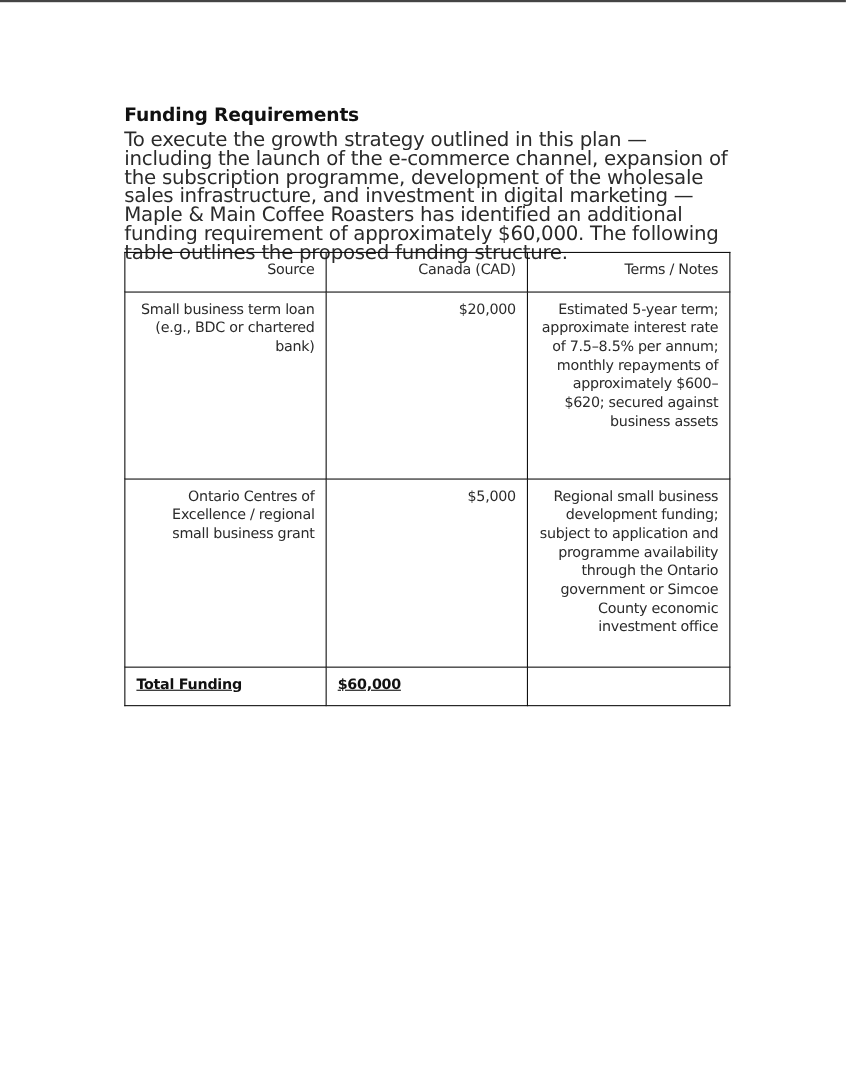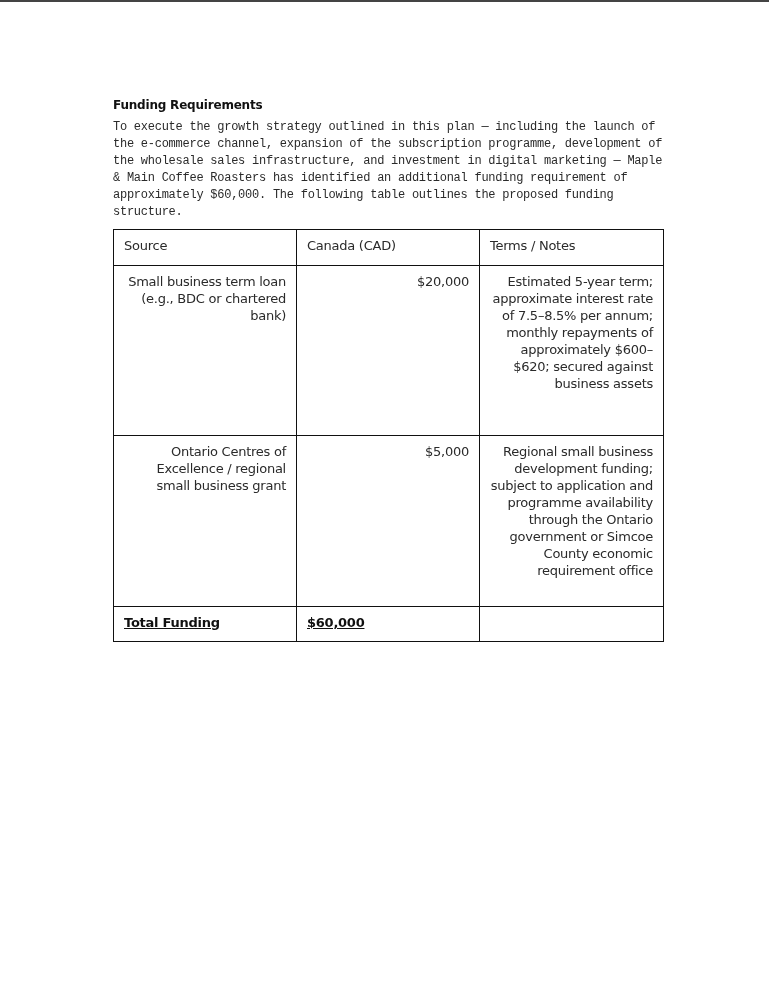--- a/index.html
+++ b/index.html
@@ -3,38 +3,37 @@
 <meta charset="utf-8">
 <style>
   html, body { margin: 0; padding: 0; }
   body {
     width: 769px; height: 993px; background: #ffffff; position: relative; overflow: hidden;
     font-family: "DejaVu Sans", sans-serif; color: #222;
   }
   .topbar { position: absolute; left: 0; top: 0; width: 769px; height: 2px; background: #444; }
   .page { position: absolute; left: 113px; top: 93px; width: 550px; }
   h2 {
-    margin: 0; font-size: 12px; font-weight: bold; color: #111; line-height: 24px;
+    margin: 0; font-size: 17px; font-weight: bold; color: #111; line-height: 24px;
     letter-spacing: -0.2px;
   }
   p.intro {
-    margin: 2px 0 0 0; font-size: 12px; line-height: 17px; color: #2a2a2a; letter-spacing: -0.25px;
+    margin: 2px 0 0 0; font-size: 18px; line-height: 17px; color: #2a2a2a; letter-spacing: -0.25px;
     width: 550px;
-    font-family: Liberation Mono, monospace;
   }
   table {
     position: absolute; left: 113px; top: 229px; border-collapse: collapse; table-layout: fixed;
     width: 550px;
   }
   td {
     border: 1.5px solid #111; vertical-align: top; padding: 7px 10px 7px 10px;
     font-size: 13px; line-height: 17px; color: #2a2a2a; letter-spacing: -0.25px;
   }
   col.c1 { width: 183px; } col.c2 { width: 183px; } col.c3 { width: 184px; }
-  tr.hdr td { height: 21px; padding-top: 7px; }
+  tr.hdr td { height: 21px; padding-top: 7px; text-align: right; }
   tr.r1 td { height: 71px; }
   tr.r2 td { height: 155px; text-align: right; }
   tr.r3 td { height: 157px; }
   tr.r4 td { height: 156px; text-align: right; }
   tr.total td { height: 20px; font-weight: bold; color: #111; }
   tr.total td { border-bottom: 1.5px solid #111; text-decoration: underline; }
 </style>
 </head>
 <body>
 
@@ -58,21 +57,21 @@
     <td>Terms / Notes</td>
   </tr>
   <tr class="r2">
     <td>Small business term loan (e.g., BDC or chartered bank)</td>
     <td>$20,000</td>
     <td>Estimated 5-year term; approximate interest rate of 7.5–8.5% per annum; monthly repayments of approximately $600–$620; secured against business assets</td>
   </tr>
   <tr class="r4">
     <td>Ontario Centres of Excellence / regional small business grant</td>
     <td>$5,000</td>
-    <td>Regional small business development funding; subject to application and programme availability through the Ontario government or Simcoe County economic requirement office</td>
+    <td>Regional small business development funding; subject to application and programme availability through the Ontario government or Simcoe County economic investment office</td>
   </tr>
   <tr class="total">
     <td>Total Funding</td>
     <td>$60,000</td>
     <td></td>
   </tr>
 </tbody>
   </table>
 
 </body></html>

